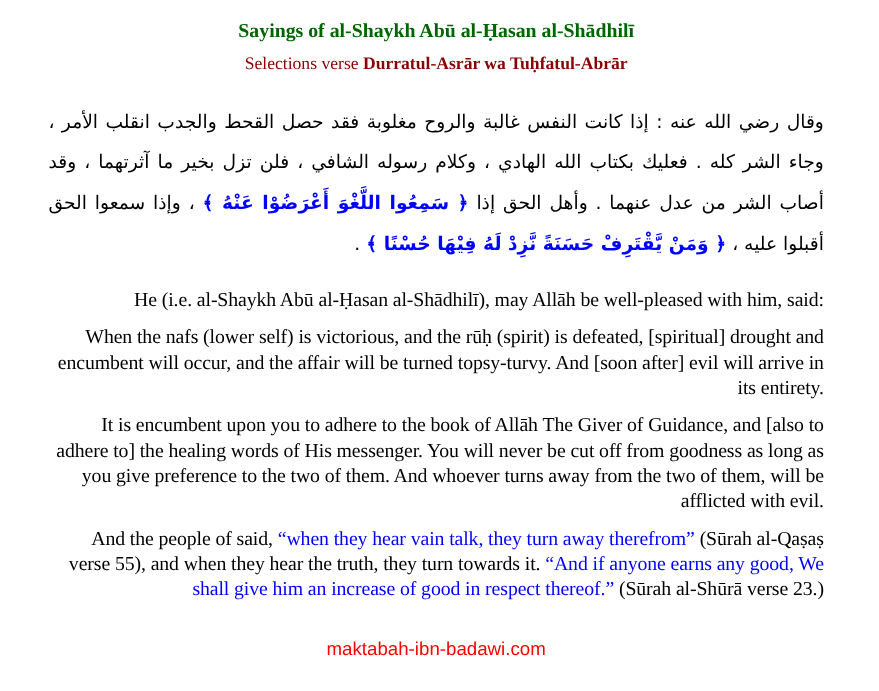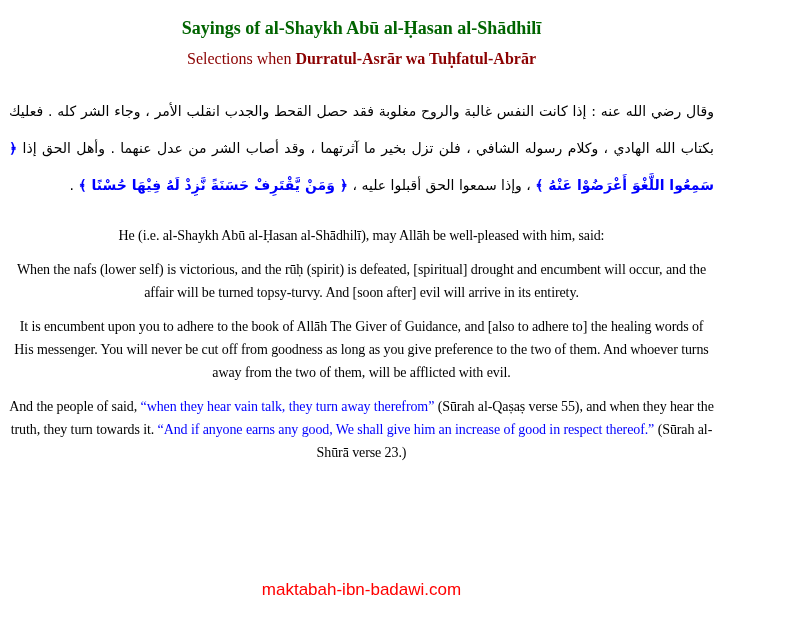--- a/index.html
+++ b/index.html
@@ -10,20 +10,21 @@
   .page {
     position: relative;
     width: 723px;
     height: 628px;
     background: #ffffff;
     overflow: hidden;
     font-family: "Liberation Serif", serif;
     color: #000000;
     box-sizing: border-box;
     padding: 12px 9px 0 9px;
+    margin-left: 35px;
   }
   .doc-title {
     text-align: center;
     color: #006400;
     font-weight: bold;
     font-size: 18px;
     line-height: 24px;
     margin: 4px 0 8px 0;
     font-family: "Liberation Serif", serif;
   }
@@ -36,34 +37,34 @@
     font-family: "Liberation Serif", serif;
   }
   .doc-subtitle .book-name {
     font-weight: bold;
   }
   .arabic-para {
     direction: rtl;
     unicode-bidi: embed;
     text-align: justify;
     font-family: "DejaVu Sans", sans-serif;
-    font-size: 14px;
+    font-size: 17px;
     line-height: 37px;
     margin: 0 0 20px 0;
     color: #000000;
   }
   .quran-arabic {
     color: #0000FF;
     font-weight: bold;
   }
   .english-section p {
-    font-size: 14px;
+    font-size: 18px;
     line-height: 23px;
     margin: 0 0 11px 0;
-    text-align: center;
+    text-align: right;
     letter-spacing: -0.1px;
   }
   .italic-term {
   }
   .quote-blue {
     color: #0000FF;
     font-weight: normal;
   }
   .footer {
     position: absolute;
@@ -80,21 +81,21 @@
   }
 </style>
 </head>
 <body>
 
 <div class="page">
 
   <div class="doc-title">Sayings of al-Shaykh Abū al-Ḥasan al-Shādhilī</div>
 
   <div class="doc-subtitle">
-    <span>Selections when </span><span class="book-name">Durratul-Asrār wa Tuḥfatul-Abrār</span>
+    <span>Selections verse </span><span class="book-name">Durratul-Asrār wa Tuḥfatul-Abrār</span>
   </div>
 
   <div class="arabic-para">
     <span>وقال رضي الله عنه : إذا كانت النفس غالبة والروح مغلوبة فقد حصل القحط والجدب انقلب الأمر ، وجاء الشر كله . فعليك بكتاب الله الهادي ، وكلام رسوله الشافي ، فلن تزل بخير ما آثرتهما ، وقد أصاب الشر من عدل عنهما . وأهل الحق إذا </span><span class="quran-arabic">﴿ سَمِعُوا اللَّغْوَ أَعْرَضُوْا عَنْهُ ﴾</span><span> ، وإذا سمعوا الحق أقبلوا عليه ، </span><span class="quran-arabic">﴿ وَمَنْ يَّقْتَرِفْ حَسَنَةً نَّزِدْ لَهُ فِيْهَا حُسْنًا ﴾</span><span> .</span>
   </div>
 
   <div class="english-section">
 
     <p>
       <span>He (i.e. al-Shaykh Abū al-Ḥasan al-Shādhilī), may Allāh be well-pleased with him, said:</span>

